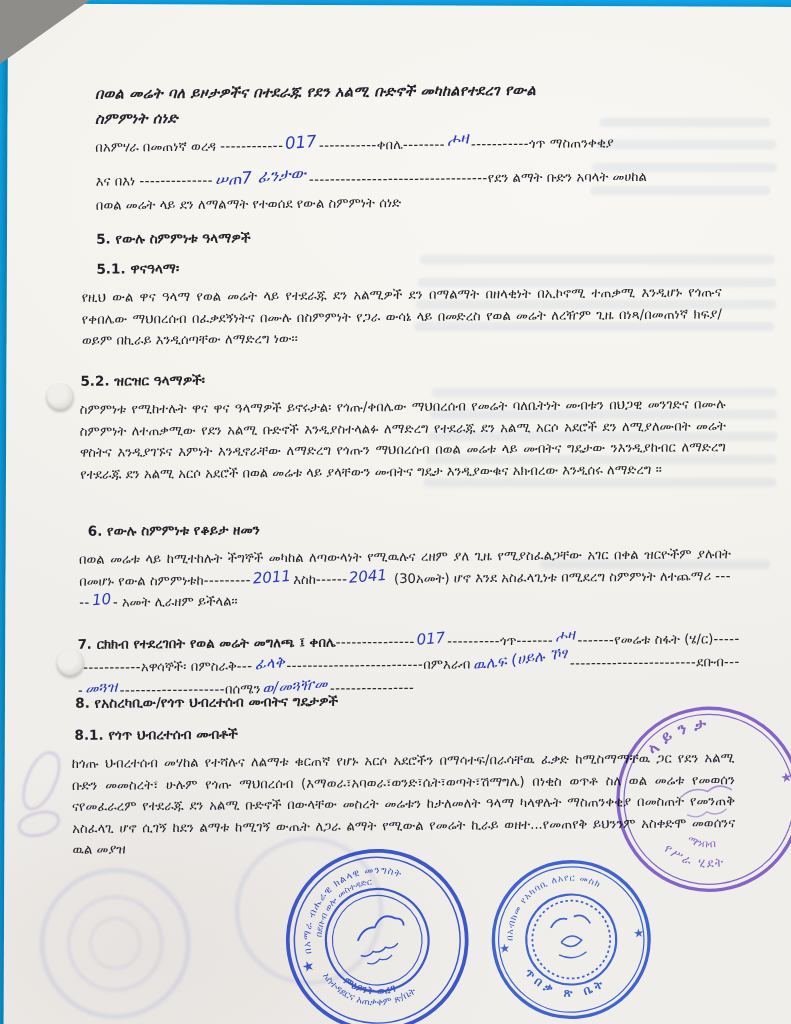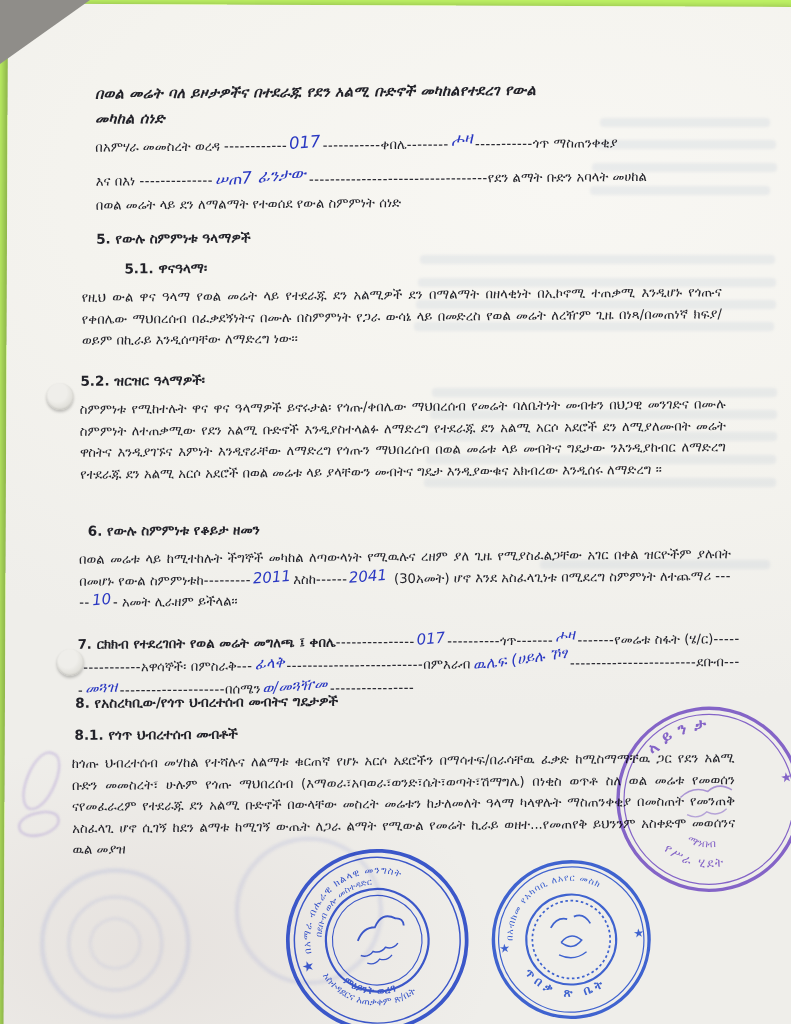--- a/index.html
+++ b/index.html
@@ -1,17 +1,17 @@
 <!DOCTYPE html>
 <html><head>
 <meta charset="utf-8">
 <style>
   html,body{margin:0;padding:0;}
   .page-wrap{position:relative;width:791px;height:1024px;overflow:hidden;
-    background:#bef264;font-family:"DejaVu Sans",sans-serif;}
+    background:#0ea5e9;font-family:"DejaVu Sans",sans-serif;}
   .paper{position:absolute;left:8px;top:7px;width:790px;height:1030px;
     background:
       radial-gradient(500px 300px at 18% 92%, rgba(190,170,170,.18), rgba(0,0,0,0) 70%),
       radial-gradient(900px 520px at 70% 18%, #f8f7f3 0%, #f4f3ee 55%, #efeeea 100%);
     transform:rotate(0.25deg);transform-origin:top right;
     box-shadow:-4px 0 7px rgba(0,0,0,.28);}
   .fold{position:absolute;left:0;top:0;width:90px;height:64px;background:#8f8d89;
     clip-path:polygon(0 0,100% 0,0 100%);}
   .content{position:absolute;left:0;top:0;width:791px;height:1024px;
     transform:rotate(-0.5deg);transform-origin:400px 110px;color:#23232a;}
@@ -60,39 +60,39 @@
   <div class="ghostline" style="left:424px;top:478px;width:352px;"></div>
   <div class="ghostline" style="left:540px;top:560px;width:230px;"></div>
 
   <div class="pblob" style="left:26px;top:750px;"></div>
   <div class="pblob" style="left:18px;top:812px;width:38px;height:20px;transform:rotate(-12deg);"></div>
 
   <div class="content">
 
     <div class="blk title" style="left:95px;top:78px;width:622px;">
       <p><span>በወል መሬት ባለ ይዞታዎችና በተደራጁ የደን አልሚ ቡድኖች መካከልየተደረገ የውል</span></p>
-      <p><span>መካከል ሰነድ</span></p>
+      <p><span>ስምምነት ሰነድ</span></p>
     </div>
 
     <div class="blk ln" style="left:95px;top:133px;width:640px;">
-      <span>በአምሃራ መመስረት ወረዳ </span><span class="dash">------------</span><span class="hw">017</span><span class="dash">-----------</span><span>ቀበሌ</span><span class="dash">--------</span><span class="hw up">ሖዛ</span><span class="dash">-----------</span><span>ጎጥ ማስጠንቀቂያ</span>
+      <span>በአምሃራ በመጠነኛ ወረዳ </span><span class="dash">------------</span><span class="hw">017</span><span class="dash">-----------</span><span>ቀበሌ</span><span class="dash">--------</span><span class="hw up">ሖዛ</span><span class="dash">-----------</span><span>ጎጥ ማስጠንቀቂያ</span>
     </div>
 
     <div class="blk ln" style="left:95px;top:167px;width:645px;">
       <span>እና  በእነ </span><span class="dash">--------------</span><span class="hw">ሠጠ7 ፊንታው</span><span class="dash">----------------------------------</span><span>የደን ልማት ቡድን አባላት መሀከል</span>
     </div>
 
     <div class="blk ln" style="left:95px;top:192px;width:645px;">
       <span>በወል መሬት ላይ ደን ለማልማት የተወሰደ የውል ስምምነት ሰነድ</span>
     </div>
 
     <div class="blk h" style="left:95px;top:228px;">
       <span>5. የውሉ ስምምነቱ ዓላማዎች</span>
     </div>
-    <div class="blk h" style="left:95px;top:258px;margin-left:28px;">
+    <div class="blk h" style="left:95px;top:258px;">
       <span>5.1. ዋናዓላማ፡</span>
     </div>
     <div class="blk body" style="left:80px;top:284px;width:640px;">
       <p>የዚህ ውል ዋና ዓላማ የወል መሬት ላይ የተደራጁ ደን አልሚዎች ደን በማልማት በዘላቂነት በኢኮኖሚ ተጠቃሚ እንዲሆኑ የጎጡና የቀበሌው ማህበረሰብ በፈቃደኝነትና በሙሉ በስምምነት የጋራ ውሳኔ ላይ በመድረስ የወል መሬት ለረዥም ጊዜ በነጻ/በመጠነኛ ክፍያ/ ወይም በኪራይ እንዲሰጣቸው ለማድረግ ነው፡፡</p>
     </div>
 
     <div class="blk h" style="left:78px;top:370px;">
       <span>5.2. ዝርዝር ዓላማዎች፡</span>
     </div>
     <div class="blk body" style="left:77px;top:396px;width:646px;">

